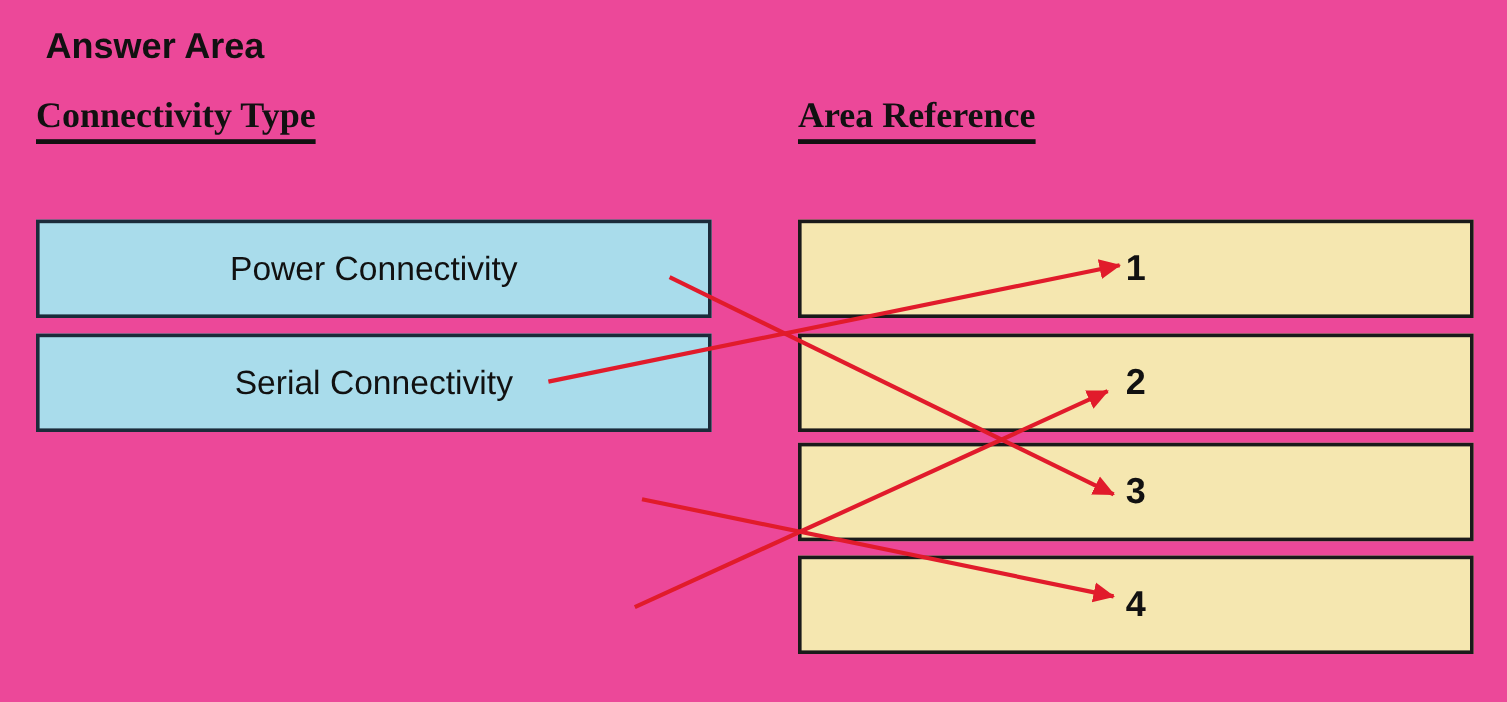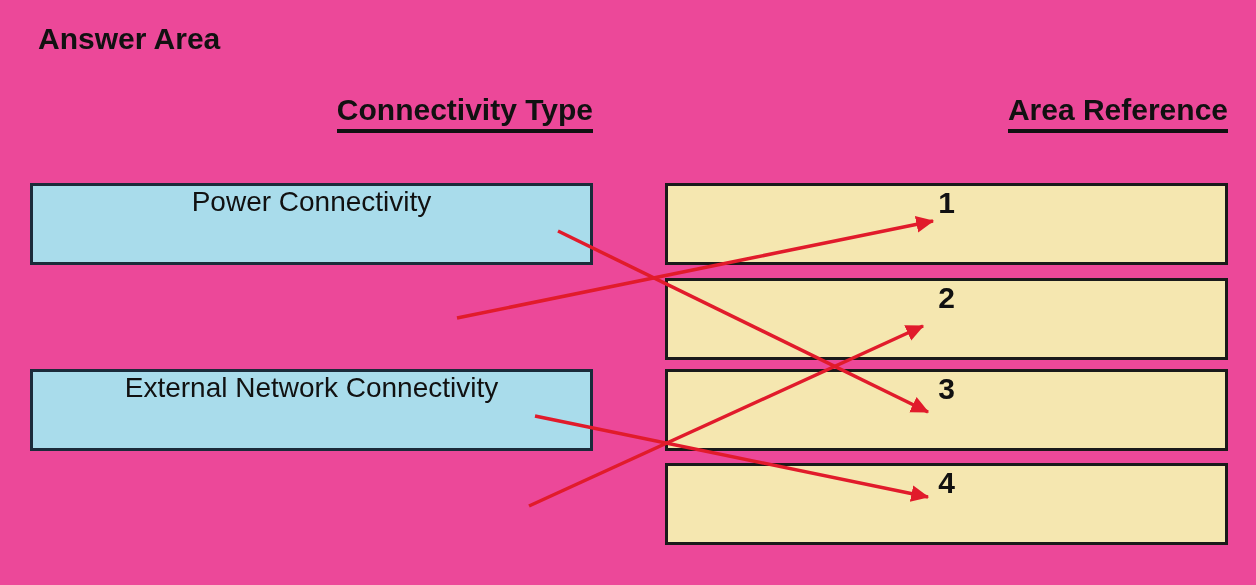--- a/index.html
+++ b/index.html
@@ -10,35 +10,35 @@
     font-family:"Liberation Sans", sans-serif;
     color:var(--text,#111);
     overflow:hidden;
   }
   .page-title{
     position:absolute;left:38px;top:22px;
     font-size:30px;font-weight:bold;color:var(--text,#111);
     letter-spacing:0px;
   }
   .col-header{
-    position:absolute;top:93px;height:40px;
-    display:flex;justify-content:flex-end;align-items:flex-start;
+    position:absolute;top:80px;height:40px;
+    display:flex;justify-content:flex-start;align-items:flex-start;font-family:Liberation Serif, serif;
   }
   .col-header.left{left:30px;width:563px;}
   .col-header.right{left:665px;width:563px;}
   .hdr-text{
     font-size:30px;font-weight:bold;color:var(--text,#111);
     border-bottom:4px solid var(--text,#111);
     padding-bottom:2px;
     white-space:nowrap;
   }
   .box{
     position:absolute;width:563px;height:82px;
     box-sizing:border-box;
-    display:flex;justify-content:center;
+    display:flex;align-items:center;justify-content:center;
   }
   .box.left-col{
     left:30px;
     background:var(--left-fill,#A9DCEB);
     border:3px solid var(--left-border,#1B2B3A);
   }
   .box.right-col{
     left:665px;
     background:var(--right-fill,#F5E7B0);
     border:3px solid var(--right-border,#1A1A1A);
@@ -66,22 +66,22 @@
   <div class="col-header left">
     <span class="hdr-text">Connectivity Type</span>
   </div>
   <div class="col-header right">
     <span class="hdr-text">Area Reference</span>
   </div>
 
   <div class="box left-col" style="top:183px">
     <span class="box-label">Power Connectivity</span>
   </div>
-  <div class="box left-col" style="top:369px">
-    <span class="box-label">External Network Connectivity</span>
+  <div class="box left-col" style="top:278px">
+    <span class="box-label">Serial Connectivity</span>
   </div>
 
   <div class="box right-col" style="top:183px">
     <span class="port-num">1</span>
   </div>
   <div class="box right-col" style="top:278px">
     <span class="port-num">2</span>
   </div>
   <div class="box right-col" style="top:369px">
     <span class="port-num">3</span>

